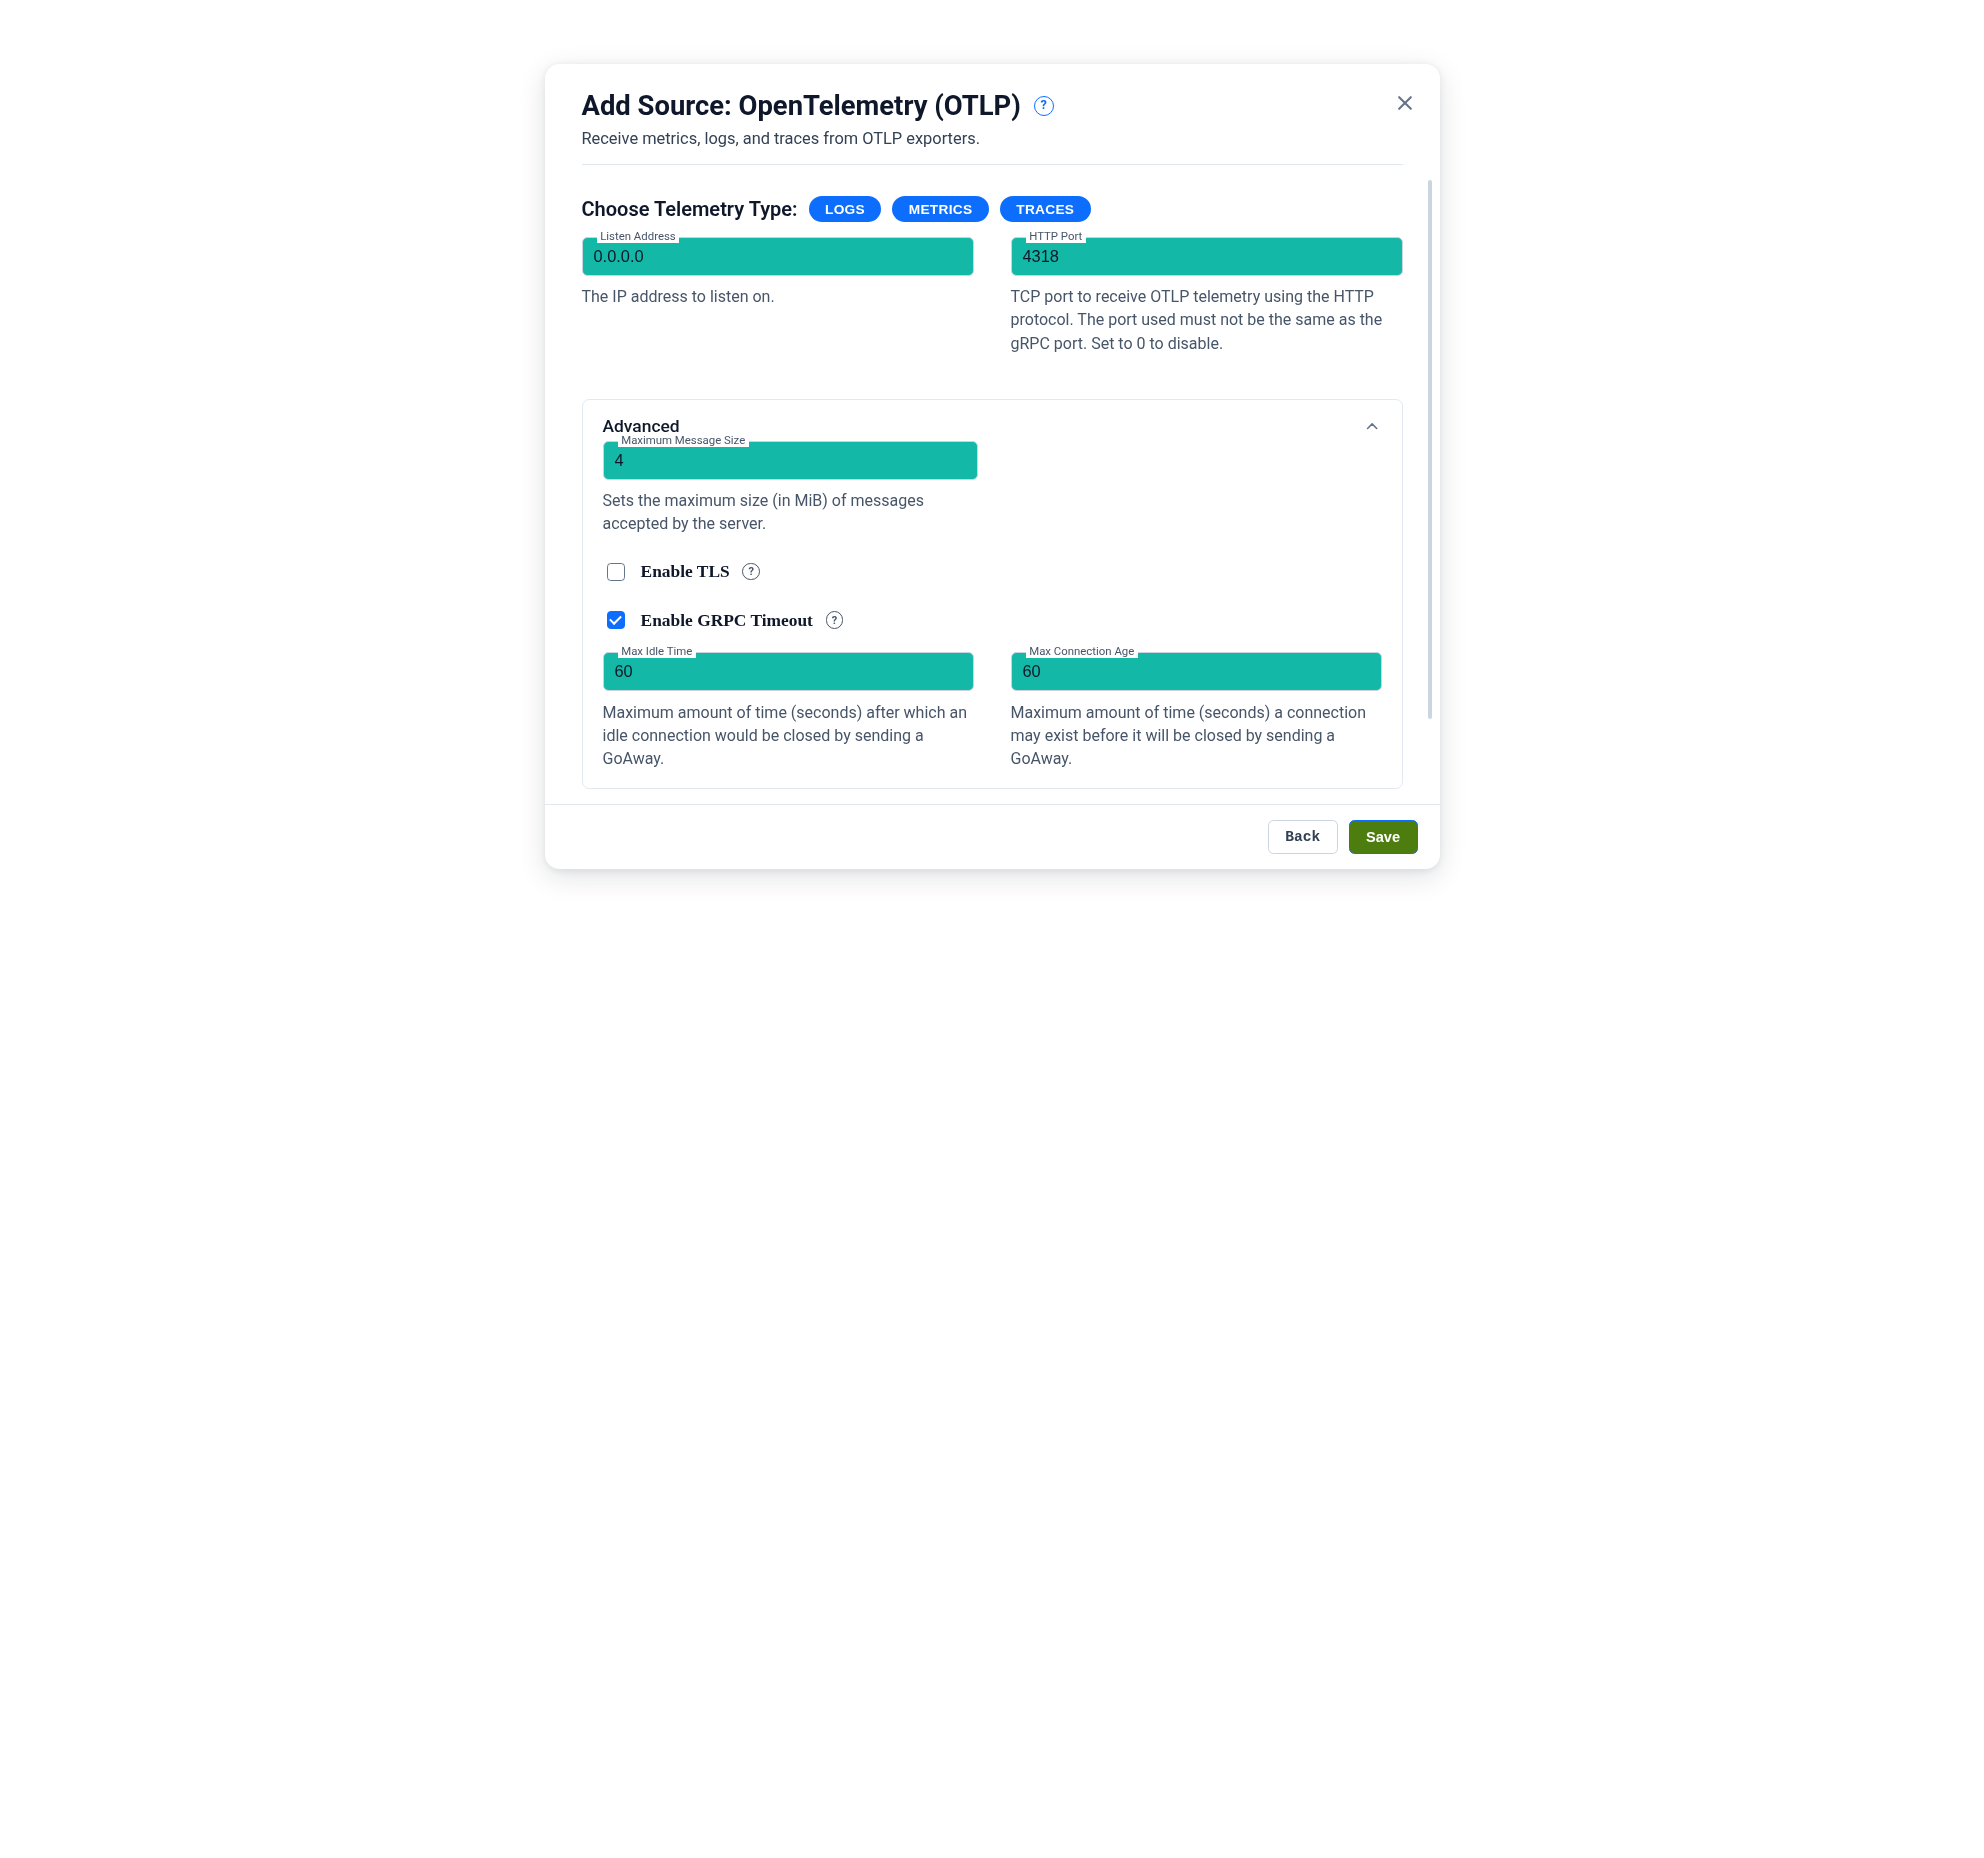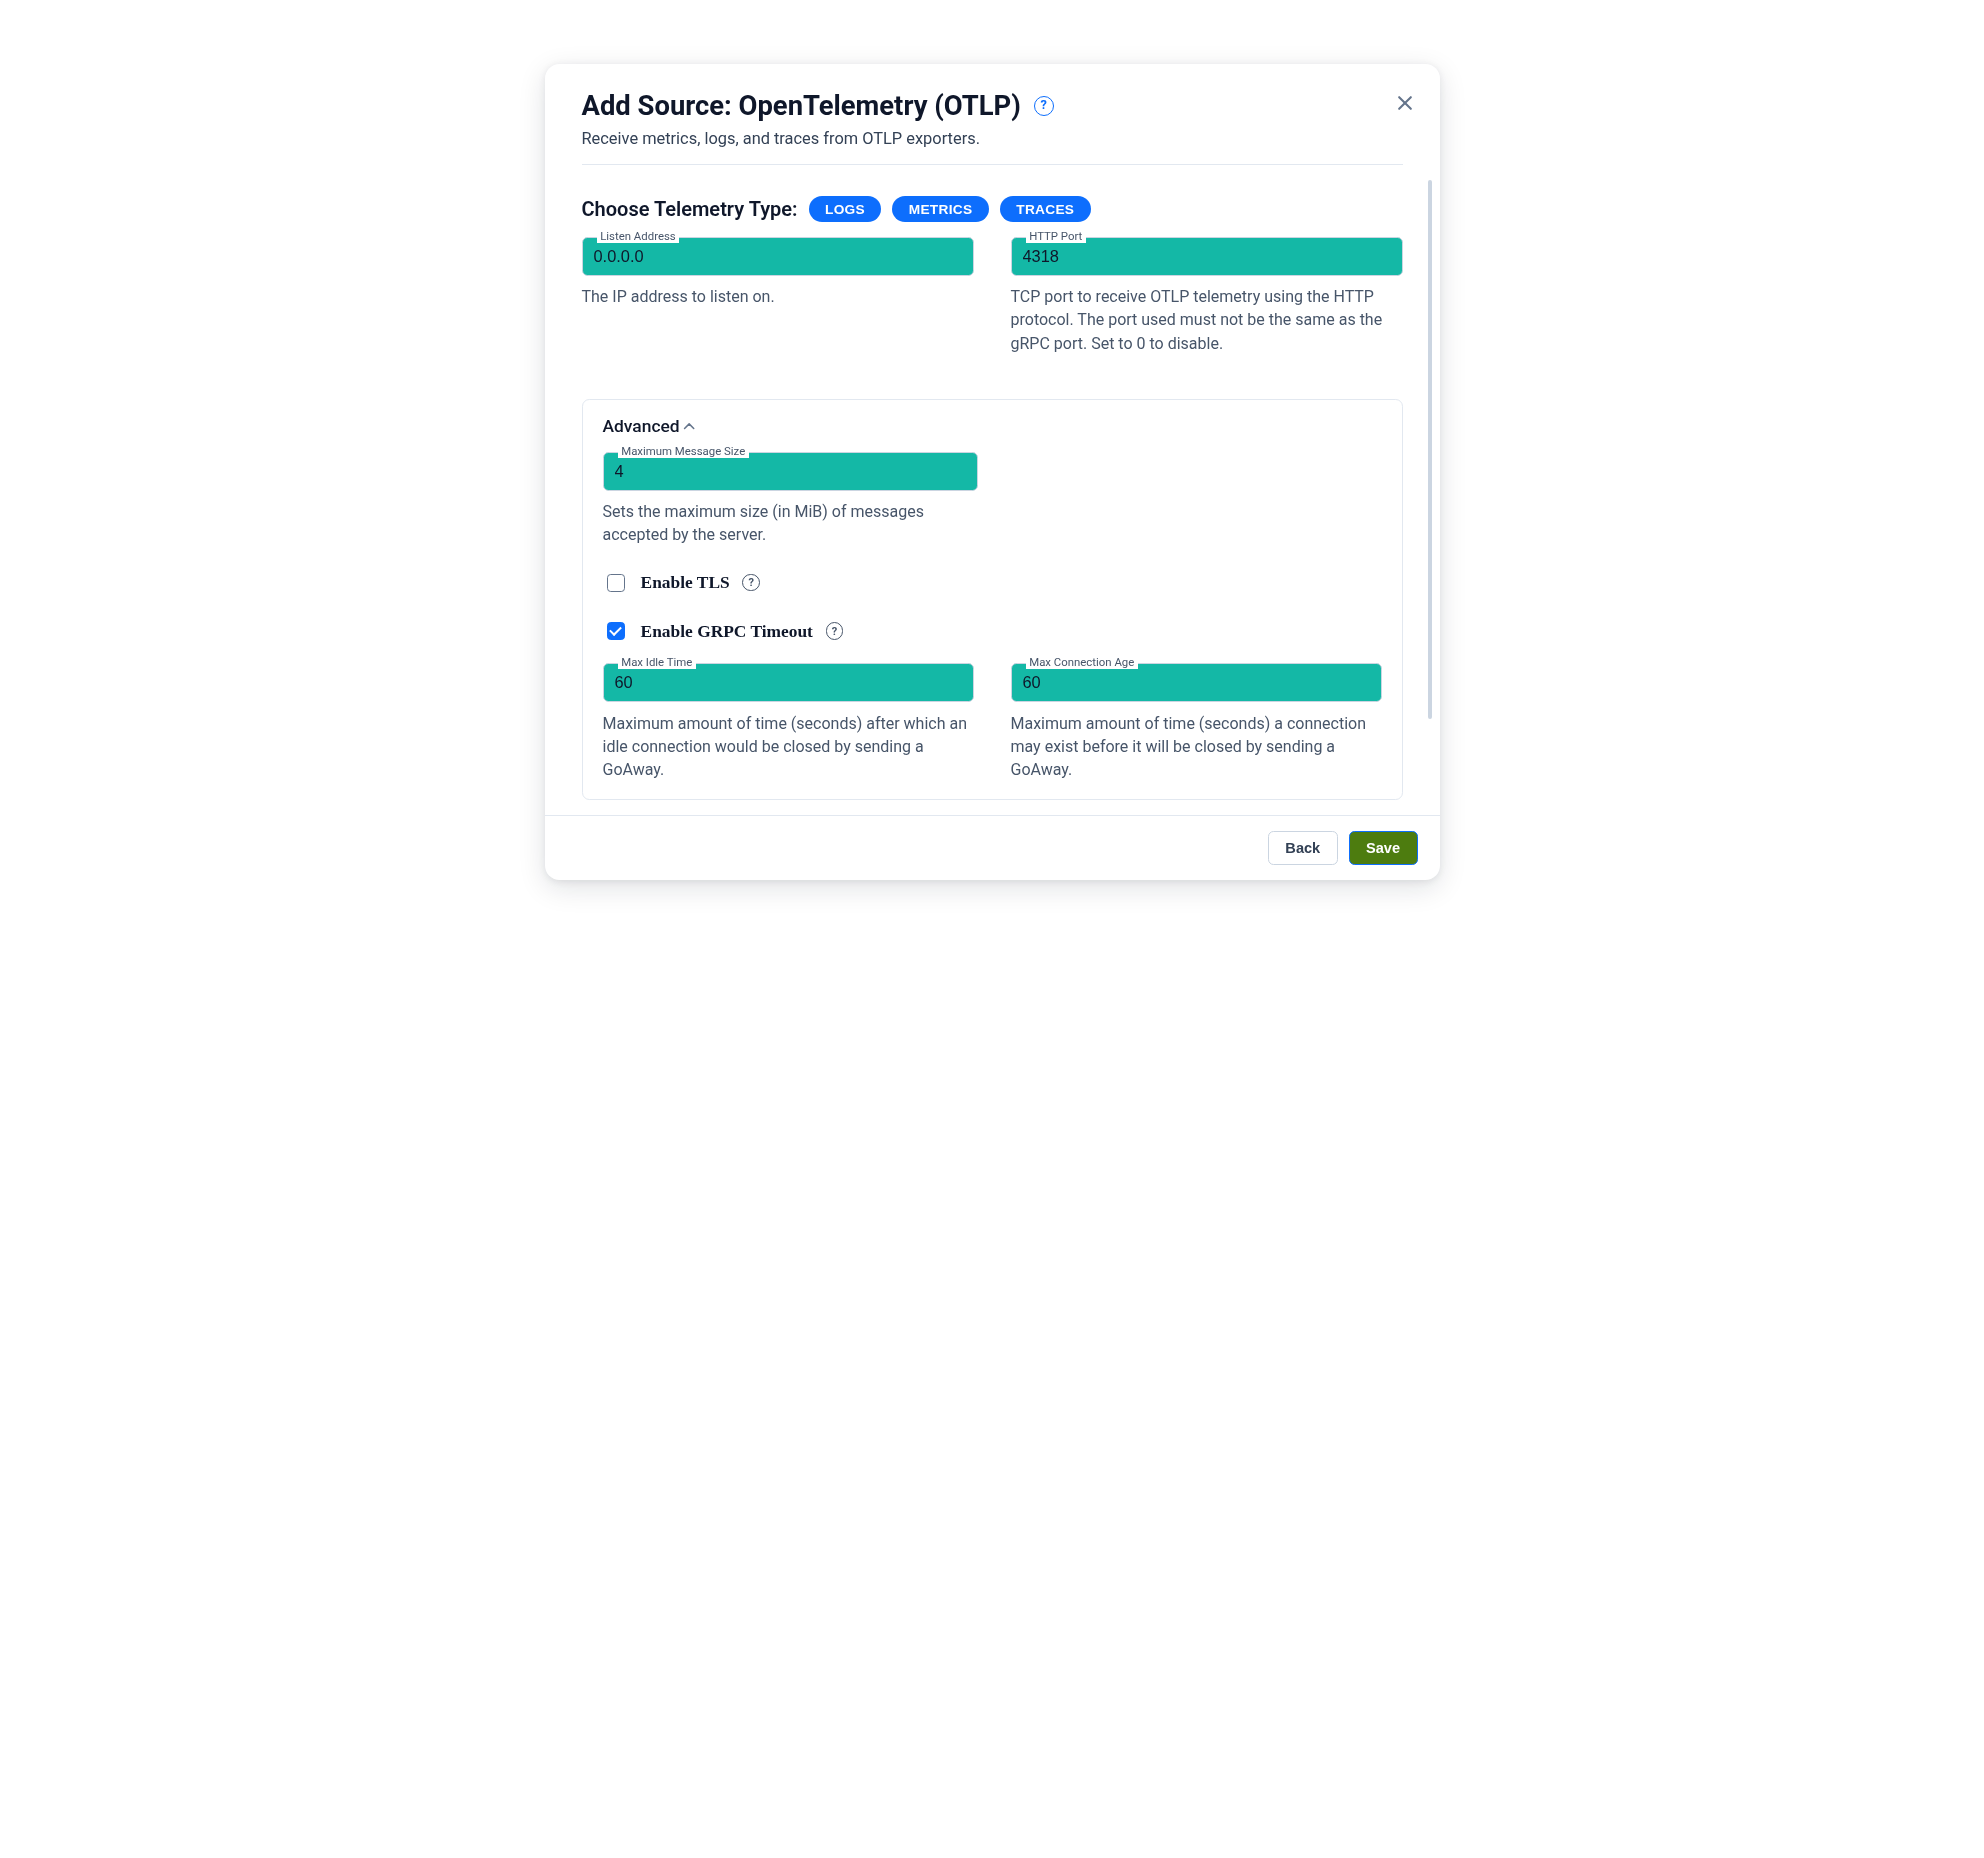--- a/index.html
+++ b/index.html
@@ -90,21 +90,21 @@
   }
   .help-text {
     margin:9.1px 0 0 0; font-size:16px; color:#475569; line-height:1.45;
   }
 
   .panel {
     margin-top:25.6px;
     border:0.9px solid #e2e8f0; border-radius:7.3px;
     padding: 16.4px 20px 18.3px 20px;
   }
-  .panel-header { display:flex; align-items:center; margin-bottom:16px; }
+  .panel-header { display:flex; align-items:center; justify-content:space-between; margin-bottom:5px; }
   .panel-title { font-size:17.4px; font-weight:500; color:#0f172a; }
   .chev { color:#64748b; width:18.3px; height:18.3px; cursor:pointer; }
 
   .check-row { display:flex; align-items:center; gap:12.8px; margin-top:24px; }
   .cb {
     appearance:none; width:18.3px; height:18.3px; border:1.8px solid #64748b; border-radius:3.7px;
     cursor:pointer; position:relative; background:#fff; flex-shrink:0;
   }
   .cb:checked { background:#0d6efd; border-color:#0d6efd; }
   .cb:checked::after {
@@ -116,21 +116,21 @@
   .panel .grid { margin-top:20px; }
 
   .footer {
     border-top:0.9px solid #e2e8f0;
     padding:14.6px 22px;
     display:flex; justify-content:flex-end; gap:11px;
   }
   .btn {
     border-radius:5.5px; padding:8.2px 16.4px; font-size:14.6px; font-weight:600; cursor:pointer;
   }
-  .btn-secondary { background:#fff; border:0.9px solid #cbd5e1; color:#334155; }
+  .btn-secondary { background:#fff; border:0.9px solid #cbd5e1; color:#334155;font-family:Liberation Mono, monospace; }
   .btn-primary { background:#4d7c0f; border:0.9px solid #0d6efd; color:#fff; }
 </style>
 </head>
 <body>
 
 <div class="dialog">
 
   <div class="dialog-header">
     <div class="title-row">
       <h1 class="title">Add Source: OpenTelemetry (OTLP)</h1>

